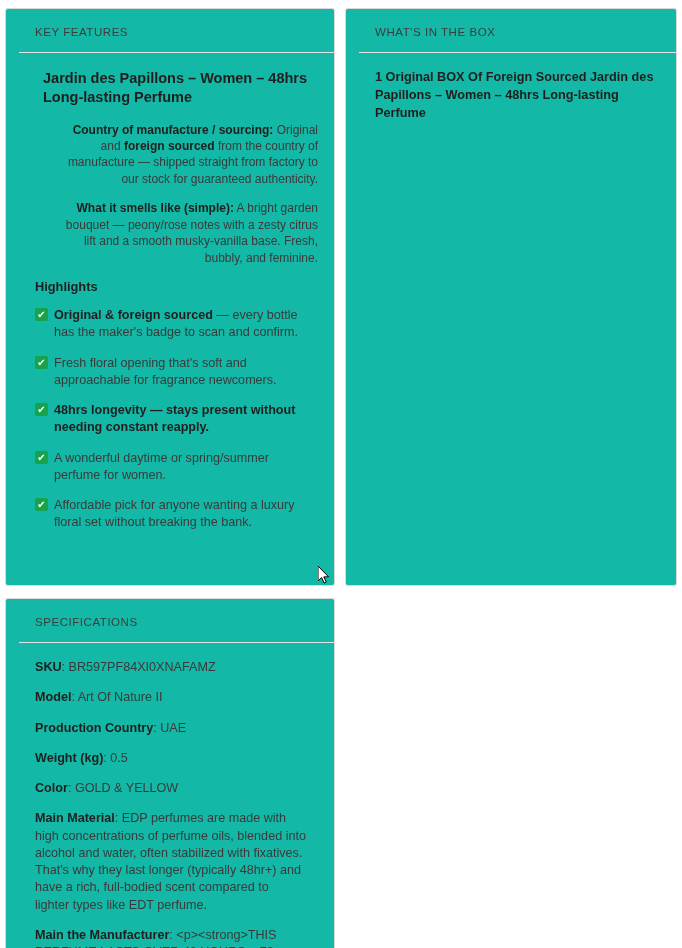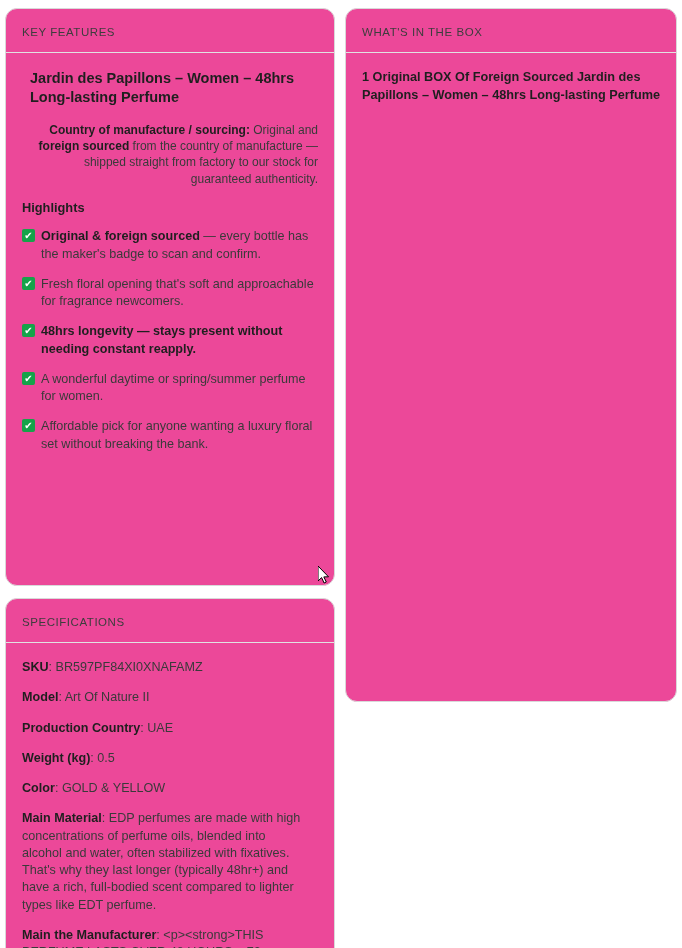--- a/index.html
+++ b/index.html
@@ -12,23 +12,24 @@
   }
   body {
     width: 682px;
     height: 948px;
     position: relative;
     overflow: hidden;
   }
 
   .panel {
     position: absolute;
-    background: #ec4899;
+    background: #14b8a6;
     border: 1px solid #d9d9d9;
-    border-radius: 12px;
+    border-radius: 3px;
+    padding-left: 13px;
   }
   .panel-header {
     padding: 13px 16px 12px 16px;
     border-bottom: 1px solid #e2e2e2;
   }
   .panel-header-title {
     font-size: 11.5px;
     letter-spacing: 0.55px;
     color: #3d3d3d;
     font-weight: 400;
@@ -42,21 +43,21 @@
   #key-features-panel {
     left: 5px;
     top: 8px;
     width: 330px;
     height: 578px;
   }
   #whats-in-box-panel {
     left: 345px;
     top: 8px;
     width: 332px;
-    height: 694px;
+    height: 578px;
   }
   #specifications-panel {
     left: 5px;
     top: 598px;
     width: 330px;
     height: 389px;
   }
 
   .product-title {
     font-size: 14.5px;
@@ -142,20 +143,23 @@
   <div class="panel-header">
     <span class="panel-header-title">KEY FEATURES</span>
   </div>
   <div class="panel-body">
     <h2 class="product-title">Jardin des Papillons – Women – 48hrs Long-lasting Perfume</h2>
 
     <p class="para">
       <b>Country of manufacture / sourcing:</b><span> Original and </span><b>foreign sourced</b><span> from the country of manufacture — shipped straight from factory to our stock for guaranteed authenticity.</span>
     </p>
 
+    <p class="para">
+      <b>What it smells like (simple):</b><span> A bright garden bouquet — peony/rose notes with a zesty citrus lift and a smooth musky-vanilla base. Fresh, bubbly, and feminine.</span>
+    </p>
 
     <p class="highlights-head">Highlights</p>
 
     <div class="bullet">
       <span class="check">✔</span>
       <span class="btext"><b>Original &amp; foreign sourced</b><span> — every bottle has the maker's badge to scan and confirm.</span></span>
     </div>
 
     <div class="bullet">
       <span class="check">✔</span>

